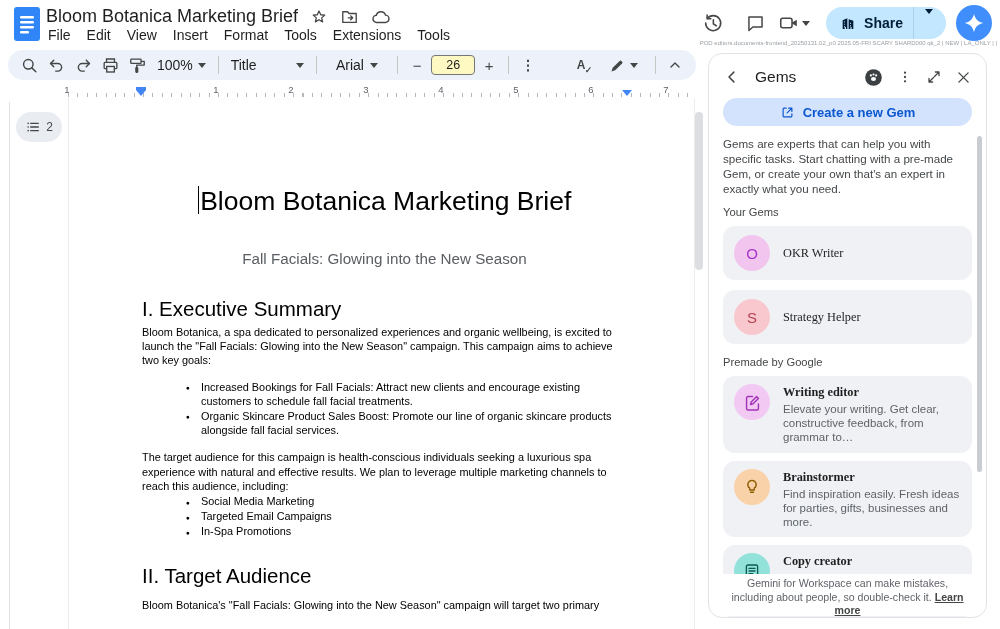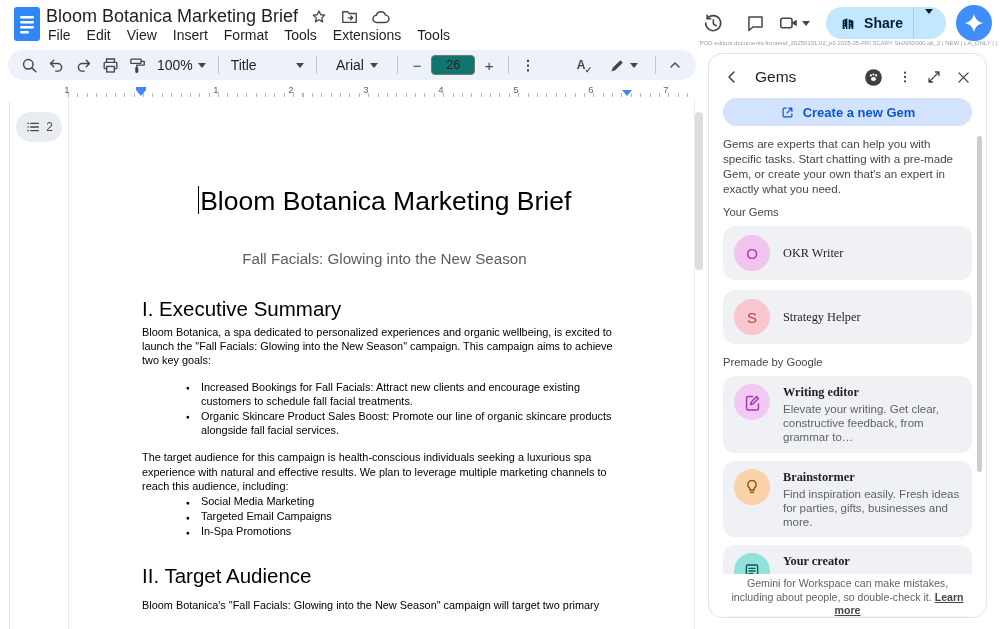--- a/index.html
+++ b/index.html
@@ -29,21 +29,21 @@
 
   
   .toolbar { position:absolute; left:8px; top:50px; width:688px; height:30px; background:#edf2fa;
     border-radius:15px; display:flex; align-items:center; padding:0 8px; gap:1px; }
   .tbtn { min-width:26px; height:26px; display:flex; align-items:center; justify-content:center; border-radius:4px; color:#444746; }
   .tb-sep { width:1px; height:18px; background:#c4c7c5; margin:0 5px; }
   .tb-select { display:flex; align-items:center; gap:6px; font-size:14px; color:#1f1f1f; padding:0 6px; }
   .zoom-select { gap:5px; }
   .style-select { width:92px; justify-content:space-between; }
   .font-select { width:74px; justify-content:center; }
-  .size-box { width:48px; height:20px; border:1px solid #747775; border-radius:4px; background:#0f766e;
+  .size-box { width:48px; height:20px; border:1px solid #747775; border-radius:4px; background:#fef9c3;
     font-size:12.5px; color:#1f1f1f; display:flex; align-items:center; justify-content:center; }
   .pm { font-size:15px; color:#444746; width:22px; text-align:center; }
   .spell-ic { position:relative; font-size:12px; font-weight:700; color:#444746; }
   .spell-ic em { position:absolute; right:-7px; bottom:-3px; font-style:normal; font-size:9px; }
   .collapse-btn { margin-left:auto; }
 
   
   .ruler { position:absolute; top:84px; left:0; right:0; height:14px; background:#fff; }
   .ruler-ticks { position:absolute; left:68px; width:628px; bottom:1px; height:4px;
     background:repeating-linear-gradient(90deg,#b4b8be 0 1px,transparent 1px 9.38px); }
@@ -415,21 +415,21 @@
   </div>
 
   <div class="gem-card tall">
     <span class="gem-avatar" style="background:#92e2da">
       <svg width="18" height="18" viewBox="0 0 24 24" fill="none" stroke="#0d5c55" stroke-width="1.8" stroke-linecap="round" stroke-linejoin="round">
           <rect x="4.5" y="4" width="15" height="16" rx="2"></rect>
           <path d="M8 8.5h8M8 12h8M8 15.5h5"></path>
         </svg>
     </span>
     <span>
-      <div class="gem-name">Your creator</div>
+      <div class="gem-name">Copy creator</div>
       <div class="gem-desc">Get help writing branded content that appeals to your audience.</div>
     </span>
   </div>
 
   <div class="gem-card tall">
     
     
   </div>
 
   <div class="panel-footer">

